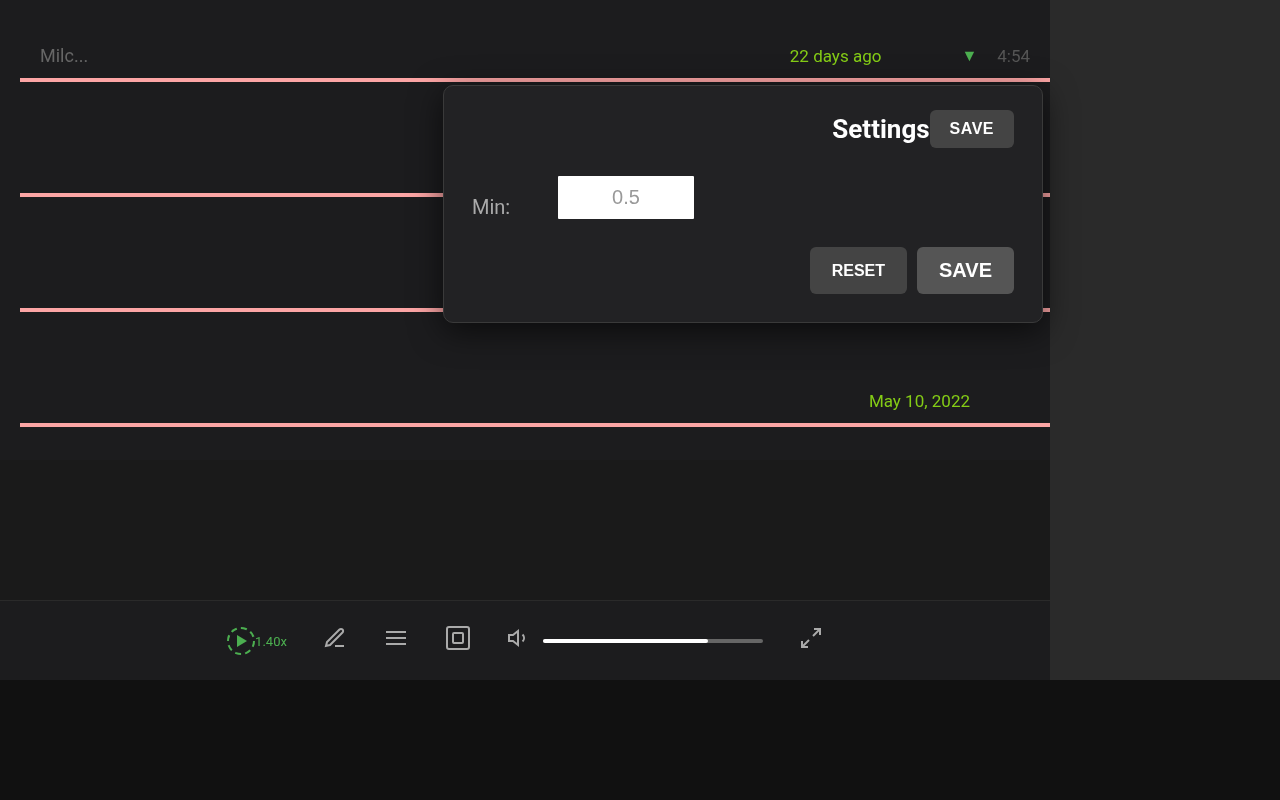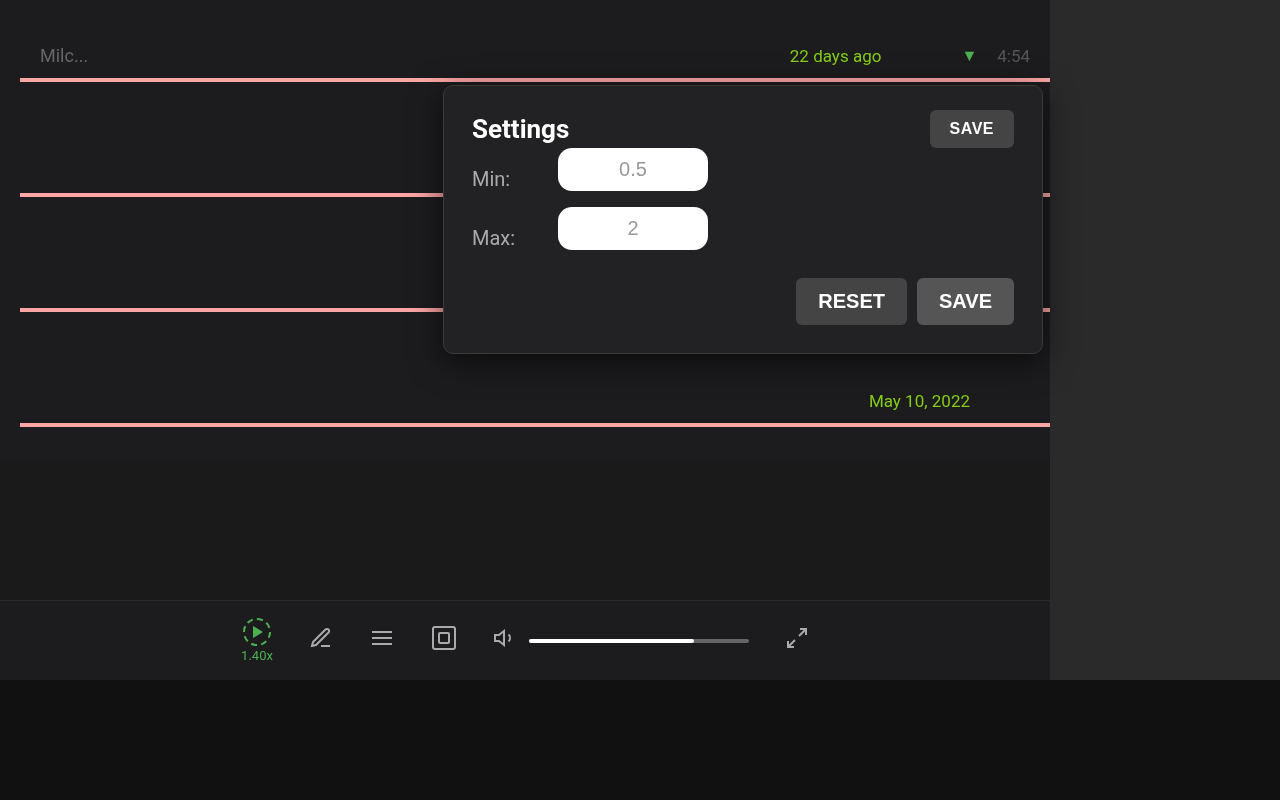--- a/index.html
+++ b/index.html
@@ -65,22 +65,23 @@
       width: 600px;
       background: #222224;
       border-radius: 10px;
       border: 1px solid #3a3a3a;
       padding: 24px 28px 28px 28px;
       box-shadow: 0 8px 32px rgba(0,0,0,0.6);
     }
 
     .modal-header {
       display: flex;
-      justify-content: space-between;
-      align-items: center;
+      justify-content: flex-end;
+      align-items: center;
+      margin-bottom: 28px;
     }
 
     .modal-title {
       color: #fff;
       font-size: 26px;
       font-weight: 700;
     }
 
     .close-btn {
       background: #444;
@@ -103,43 +104,43 @@
     .form-label {
       color: #aaa;
       font-size: 20px;
       width: 70px;
       margin-right: 16px;
     }
 
     .form-input {
       background: #fff;
       border: none;
-      border-radius: 14px;
+      border-radius: 1px;
       padding: 10px 16px;
       font-size: 20px;
       color: #999;
-      width: 150px;
+      width: 136px;
       text-align: center;
       outline: none;
     }
 
     .modal-actions {
       display: flex;
       justify-content: flex-end;
       gap: 10px;
       margin-top: 28px;
     }
 
     .reset-btn {
       background: #444;
       color: #fff;
       border: none;
       padding: 12px 22px;
       border-radius: 6px;
-      font-size: 20px;
+      font-size: 16px;
       font-weight: 700;
       cursor: pointer;
       margin-left: 44px;
     }
 
     .save-btn {
       background: #555;
       color: #fff;
       border: none;
       padding: 12px 22px;
@@ -160,21 +161,21 @@
       display: flex;
       align-items: center;
       justify-content: center;
       gap: 36px;
       padding: 0 40px;
       border-top: 1px solid #2a2a2a;
     }
 
     .toolbar-item {
       display: flex;
-      flex-direction: column;
+      flex-direction: row;
       align-items: center;
       cursor: pointer;
     }
 
     .toolbar-icon {
       font-size: 24px;
       color: #aaa;
     }
 
     .toolbar-label {
@@ -298,24 +299,20 @@
   <div class="modal-header">
     <span class="modal-title">Settings</span>
     <button class="close-btn">SAVE</button>
   </div>
 
   <div class="form-row">
     <span class="form-label">Min:</span>
     <input class="form-input" type="text" value="0.5" style="">
   </div>
 
-  <div class="form-row">
-    <span class="form-label">Max:</span>
-    <input class="form-input" type="text" value="2" style="">
-  </div>
 
   <div class="modal-actions">
     <button class="reset-btn">RESET</button>
     <button class="save-btn">SAVE</button>
   </div>
 </div>
 
 <div class="time-indicator">:12</div>
 
 <div class="toolbar">

